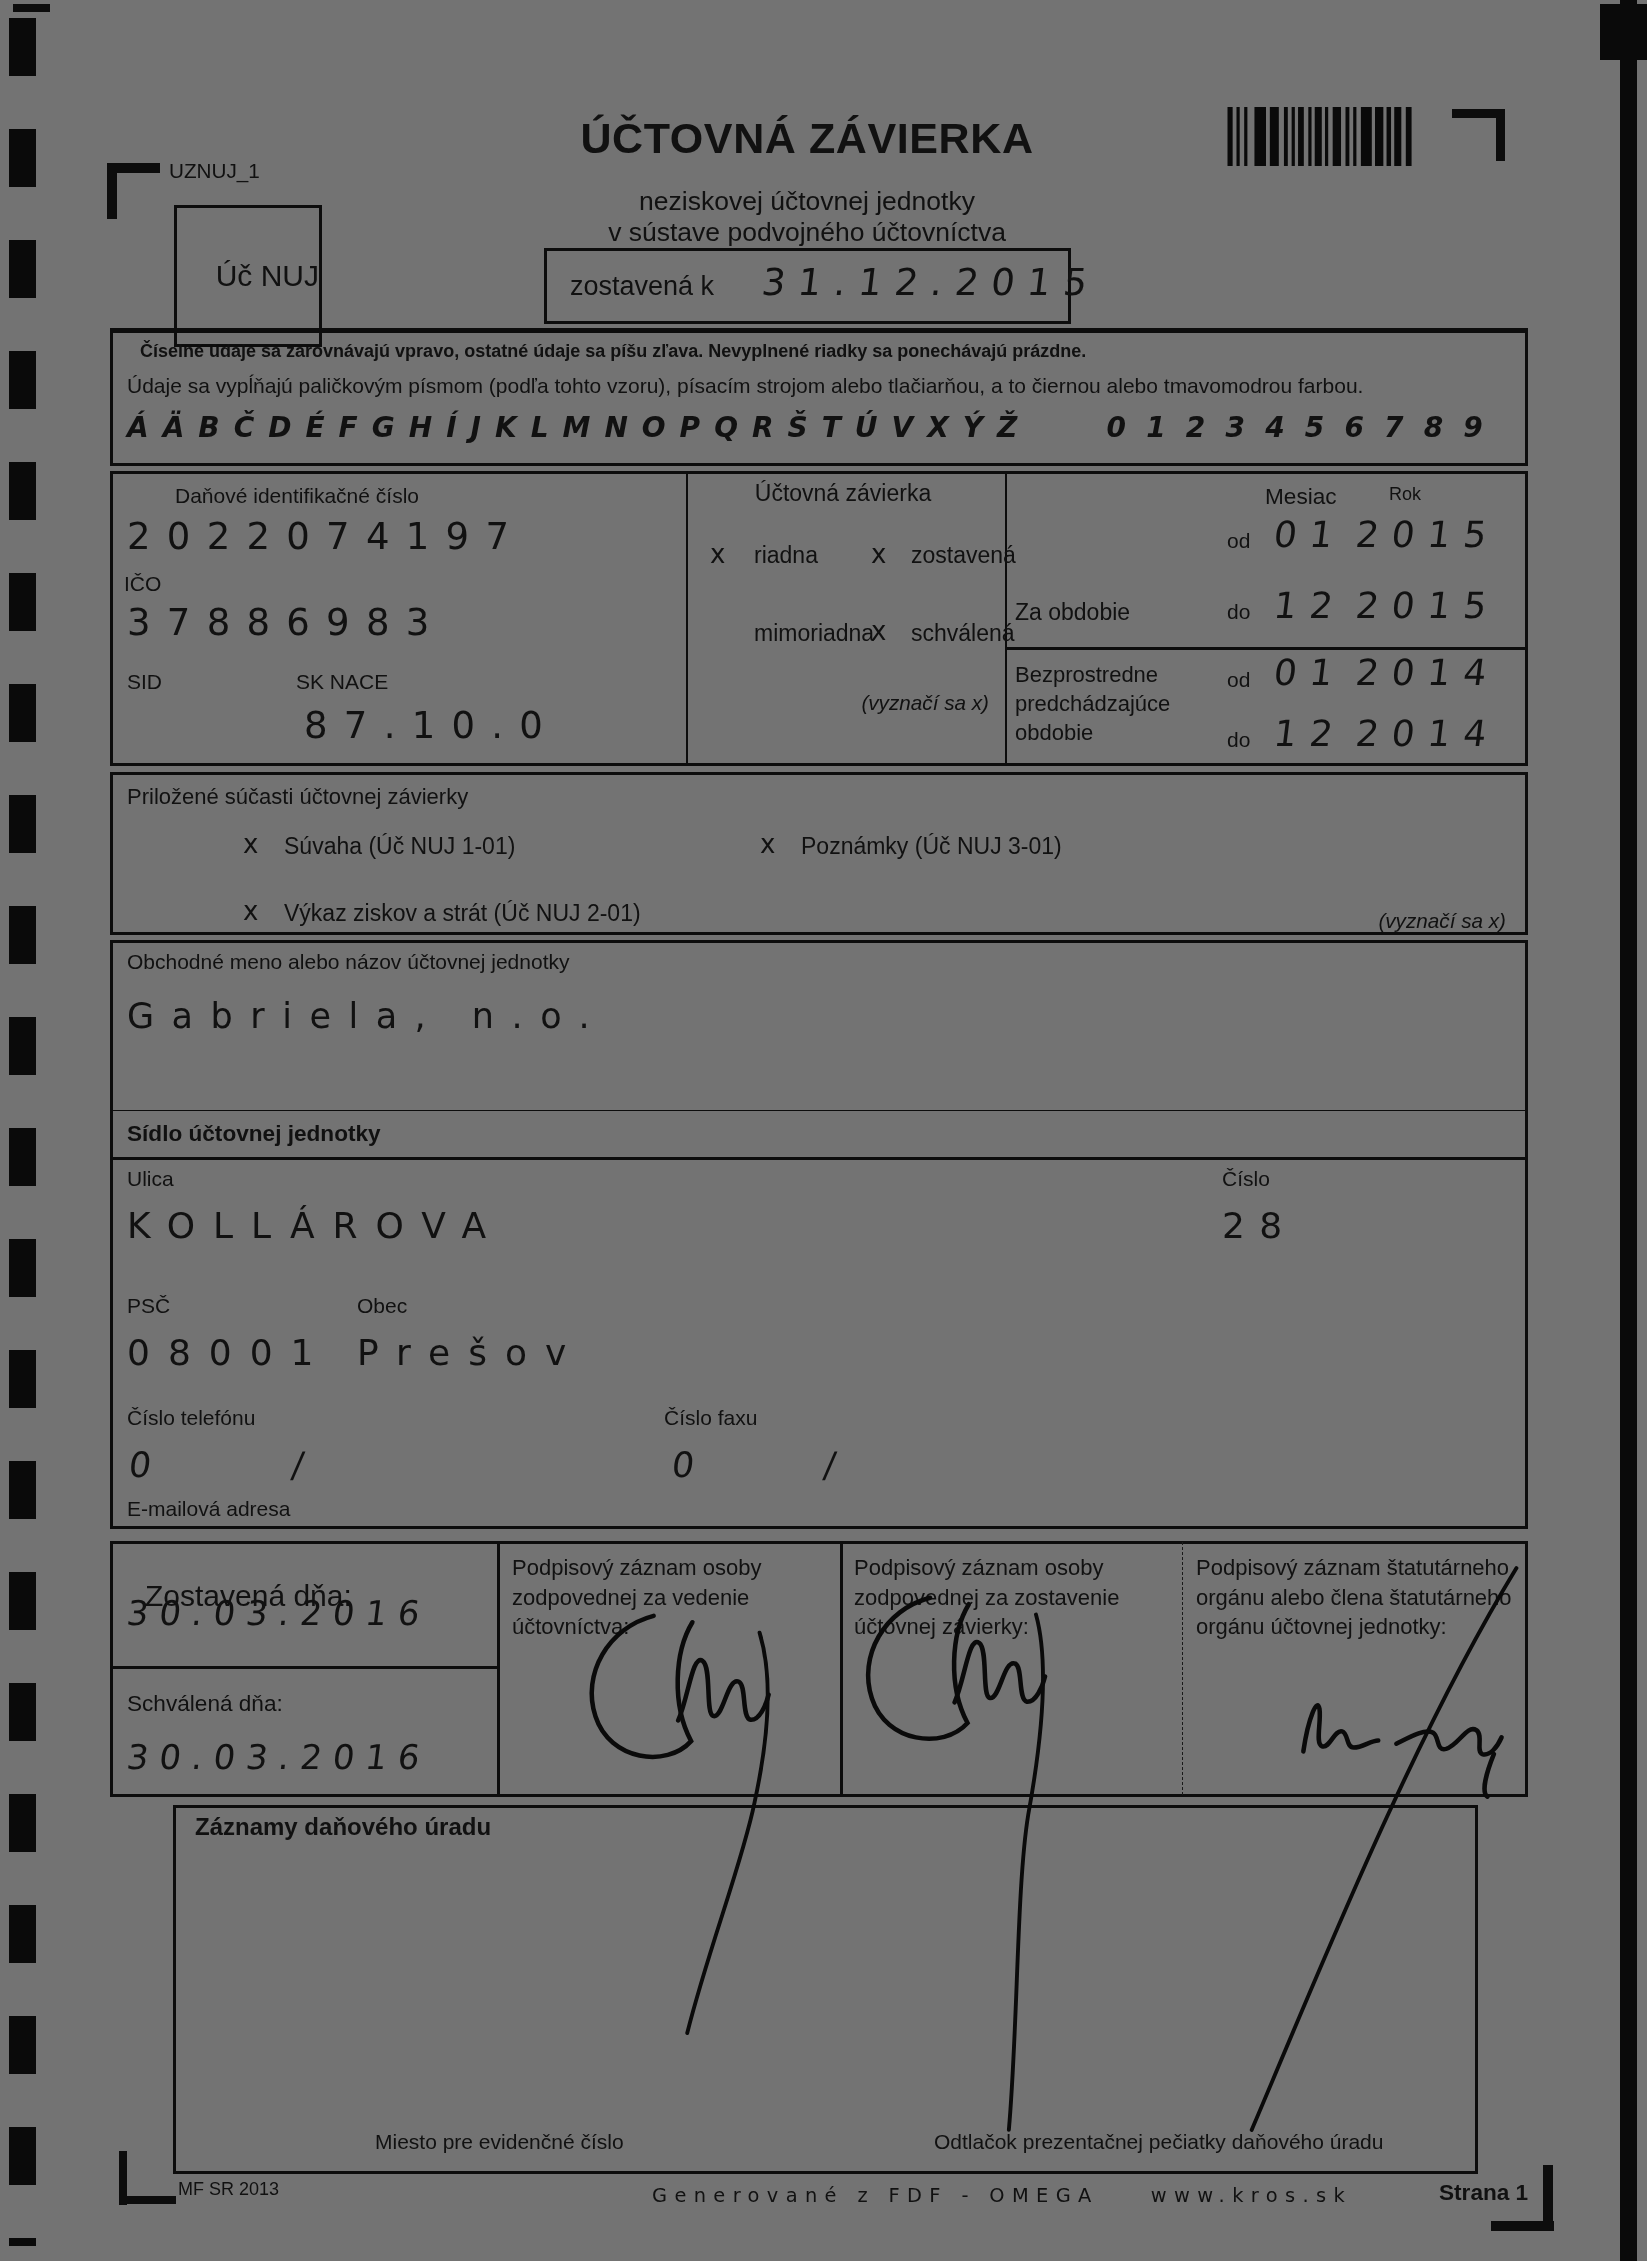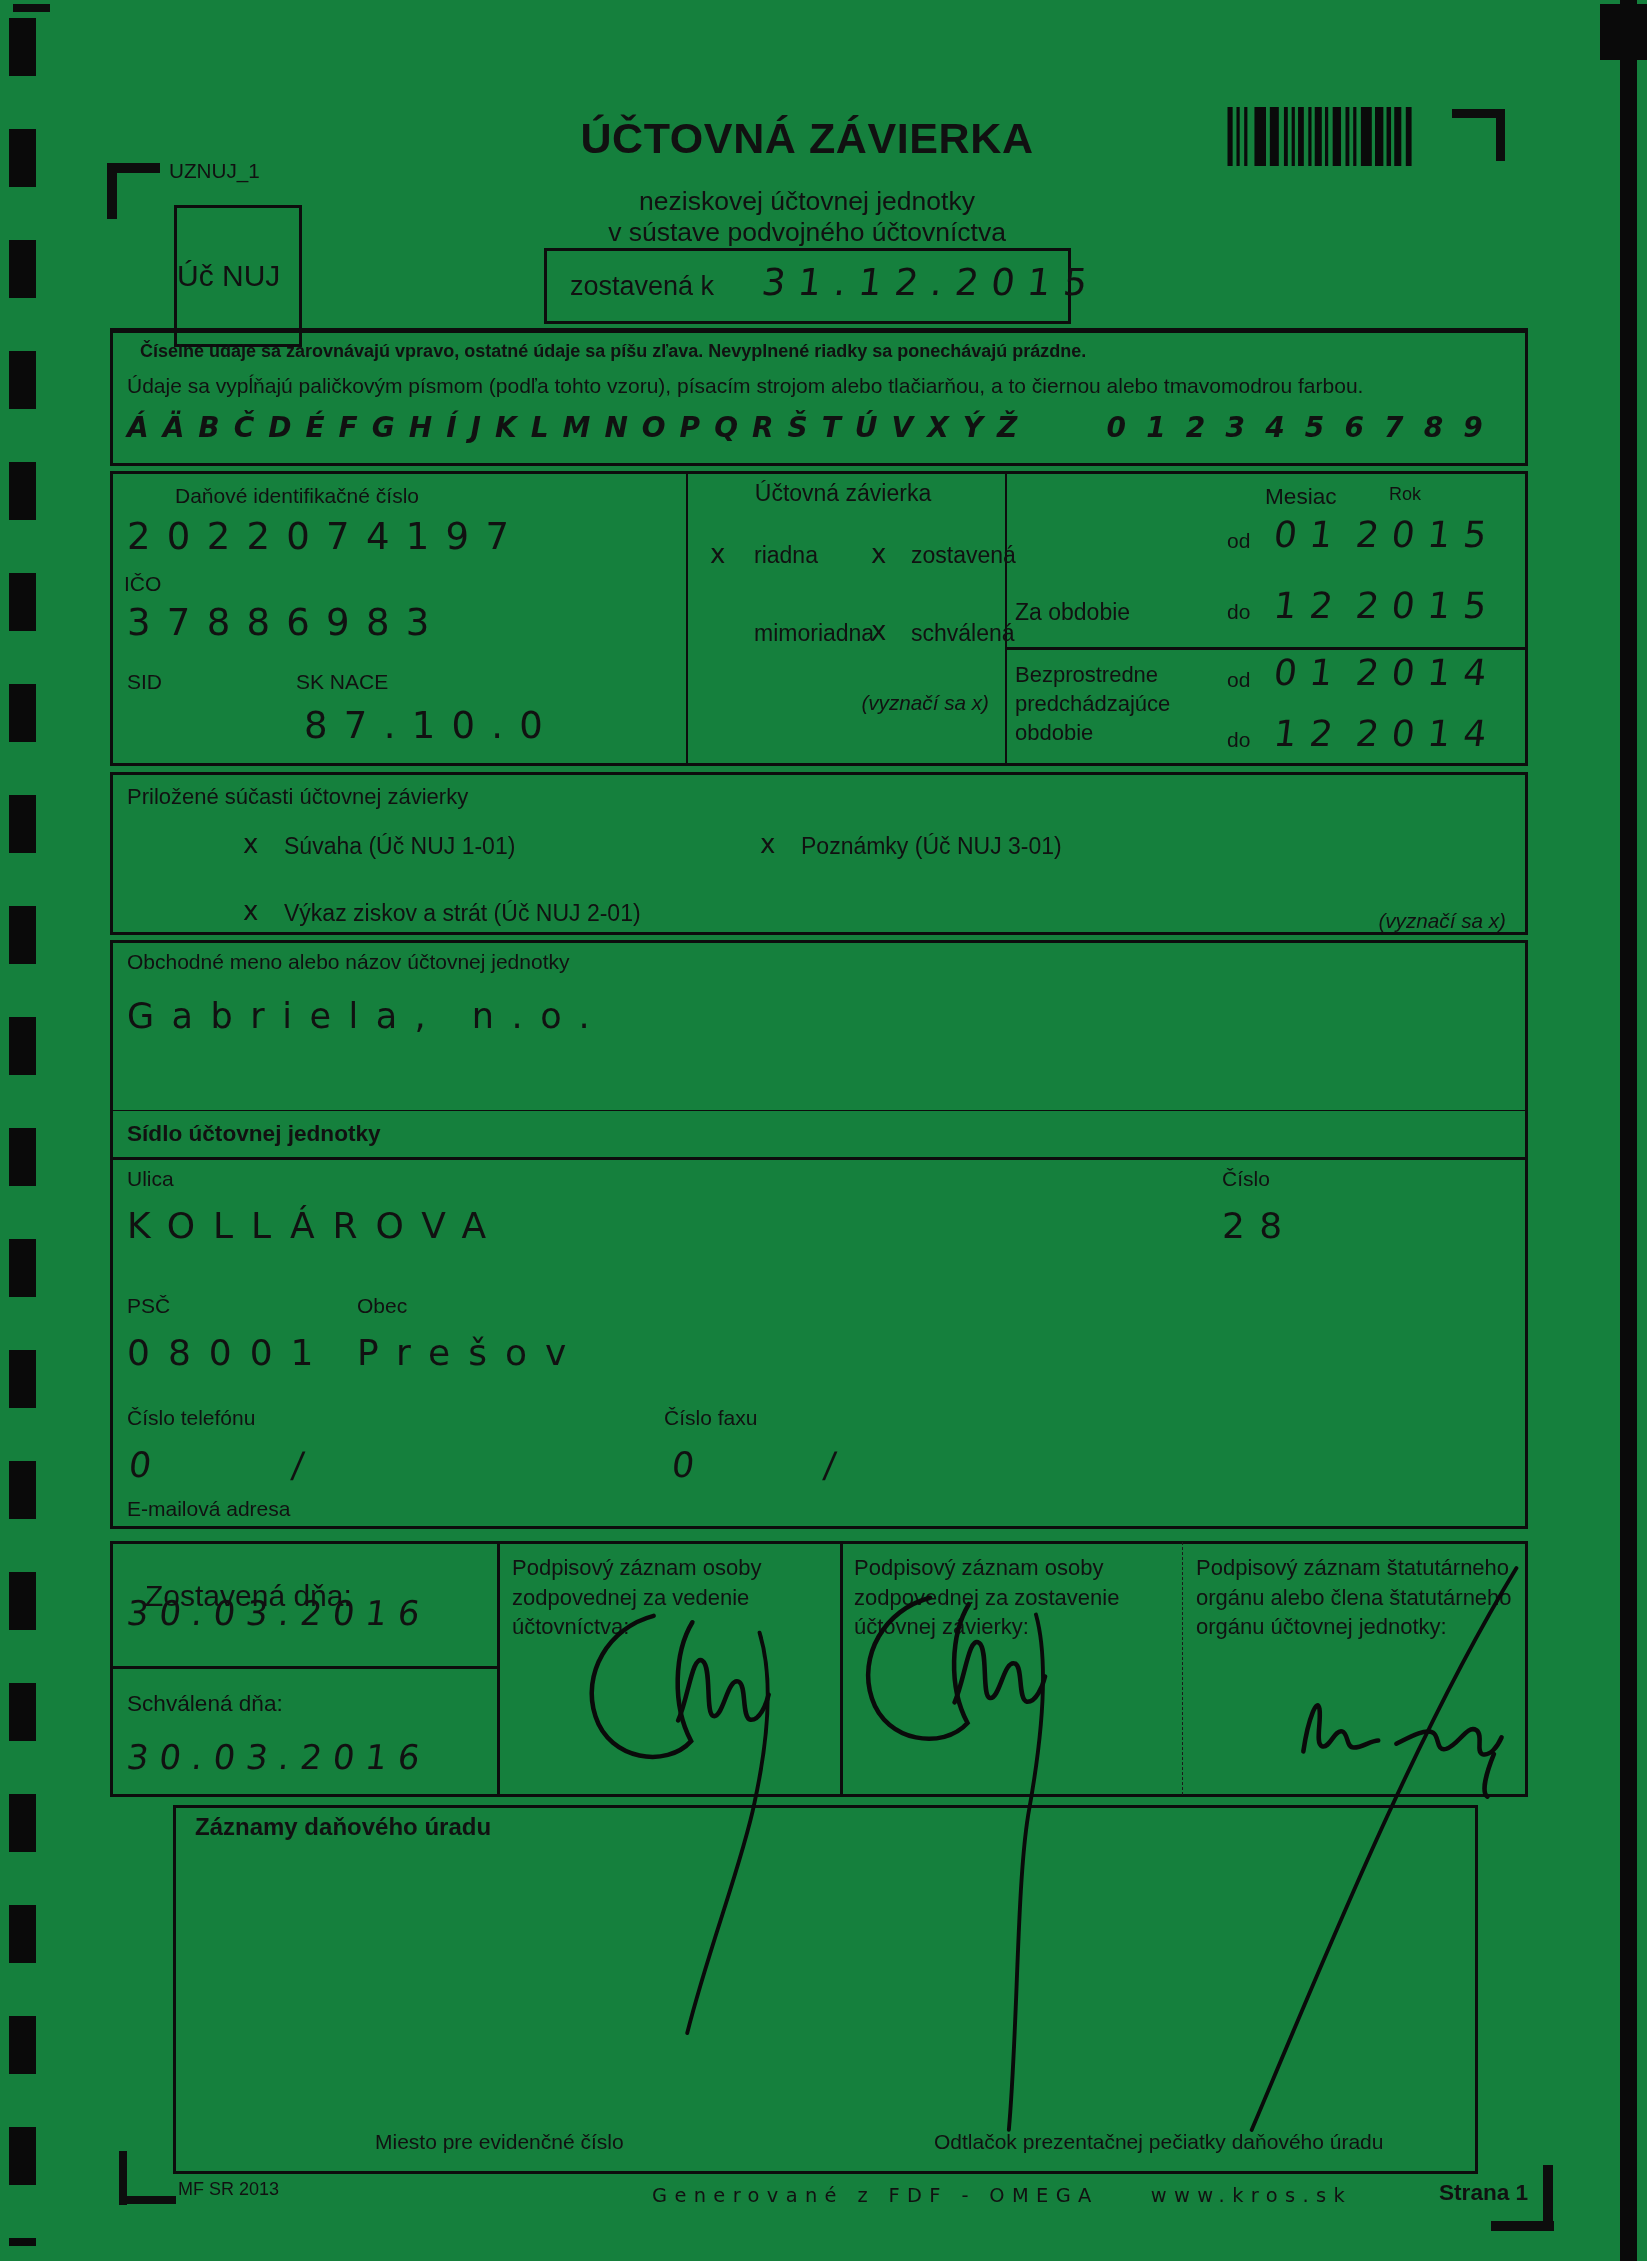--- a/index.html
+++ b/index.html
@@ -1,16 +1,16 @@
 <!DOCTYPE html>
 <html style="font-size:10.3px"><head>
 <meta charset="utf-8">
 <style>
   html,body{margin:0;padding:0;background:#e8e8e8;}
-  .page{position:relative;width:1647px;height:2261px;background:#15803d;overflow:hidden;
+  .page{position:relative;width:1647px;height:2261px;background:#737373;overflow:hidden;
         font-family:"Liberation Sans",sans-serif;color:#111;text-decoration:underline;}
   .abs{position:absolute;}
   .box{position:absolute;border:3.2px solid #0d0d0d;box-sizing:border-box;}
   .lbl{position:absolute;font-size:21px;line-height:1.25;white-space:nowrap;}
   .lbl-b{font-weight:bold;}
   .wrap{white-space:normal;}
   .val{position:absolute;font-family:"DejaVu Sans",sans-serif;font-weight:500;font-size:36px;
        letter-spacing:.44em;white-space:nowrap;}
   .slant{transform:skewX(-7deg);}
   .ital{font-style:italic;}
@@ -41,21 +41,21 @@
   <div class="cnr" style="left:107px;top:163px;width:53px;height:9.7px;"></div>
   <div class="cnr" style="left:107px;top:163px;width:9.7px;height:56px;"></div>
   <div class="cnr" style="left:1452px;top:109px;width:53px;height:9px;"></div>
   <div class="cnr" style="left:1496px;top:109px;width:9px;height:52px;"></div>
   <div class="cnr" style="left:119px;top:2151px;width:8.4px;height:54px;"></div>
   <div class="cnr" style="left:119px;top:2196px;width:57px;height:8.4px;"></div>
   <div class="cnr" style="left:1543px;top:2165px;width:10.3px;height:65px;"></div>
   <div class="cnr" style="left:1491px;top:2221px;width:63px;height:10.3px;"></div>
 
   <div class="lbl" style="left:169px;top:158px;font-size:20.7px;">UZNUJ_1</div>
-  <div class="box" style="left:174px;top:205px;width:128px;height:142px;border-width:3.9px;display:flex;align-items:center;justify-content:flex-start;">
+  <div class="box" style="left:174px;top:205px;width:148px;height:142px;border-width:3.9px;display:flex;align-items:center;justify-content:flex-end;">
     <span style="font-size:30px;">Úč NUJ</span>
   </div>
   <div class="title" style="left:452px;top:114px;width:710px;text-align:center;font-size:43px;">ÚČTOVNÁ ZÁVIERKA</div>
   <div class="lbl" style="left:452px;top:185px;width:710px;text-align:center;font-size:26.5px;white-space:nowrap;">neziskovej účtovnej jednotky</div>
   <div class="lbl" style="left:452px;top:216px;width:710px;text-align:center;font-size:26.5px;white-space:nowrap;">v sústave podvojného účtovníctva</div>
 
   <svg class="abs" style="left:1227px;top:107px;" width="187" height="59" viewBox="0 0 290 92">
     <rect x="0" y="0" width="8" height="92" fill="#0a0a0a"></rect>
       <rect x="14" y="0" width="5" height="92" fill="#0a0a0a"></rect>
     <rect x="26" y="0" width="5" height="92" fill="#0a0a0a"></rect>

